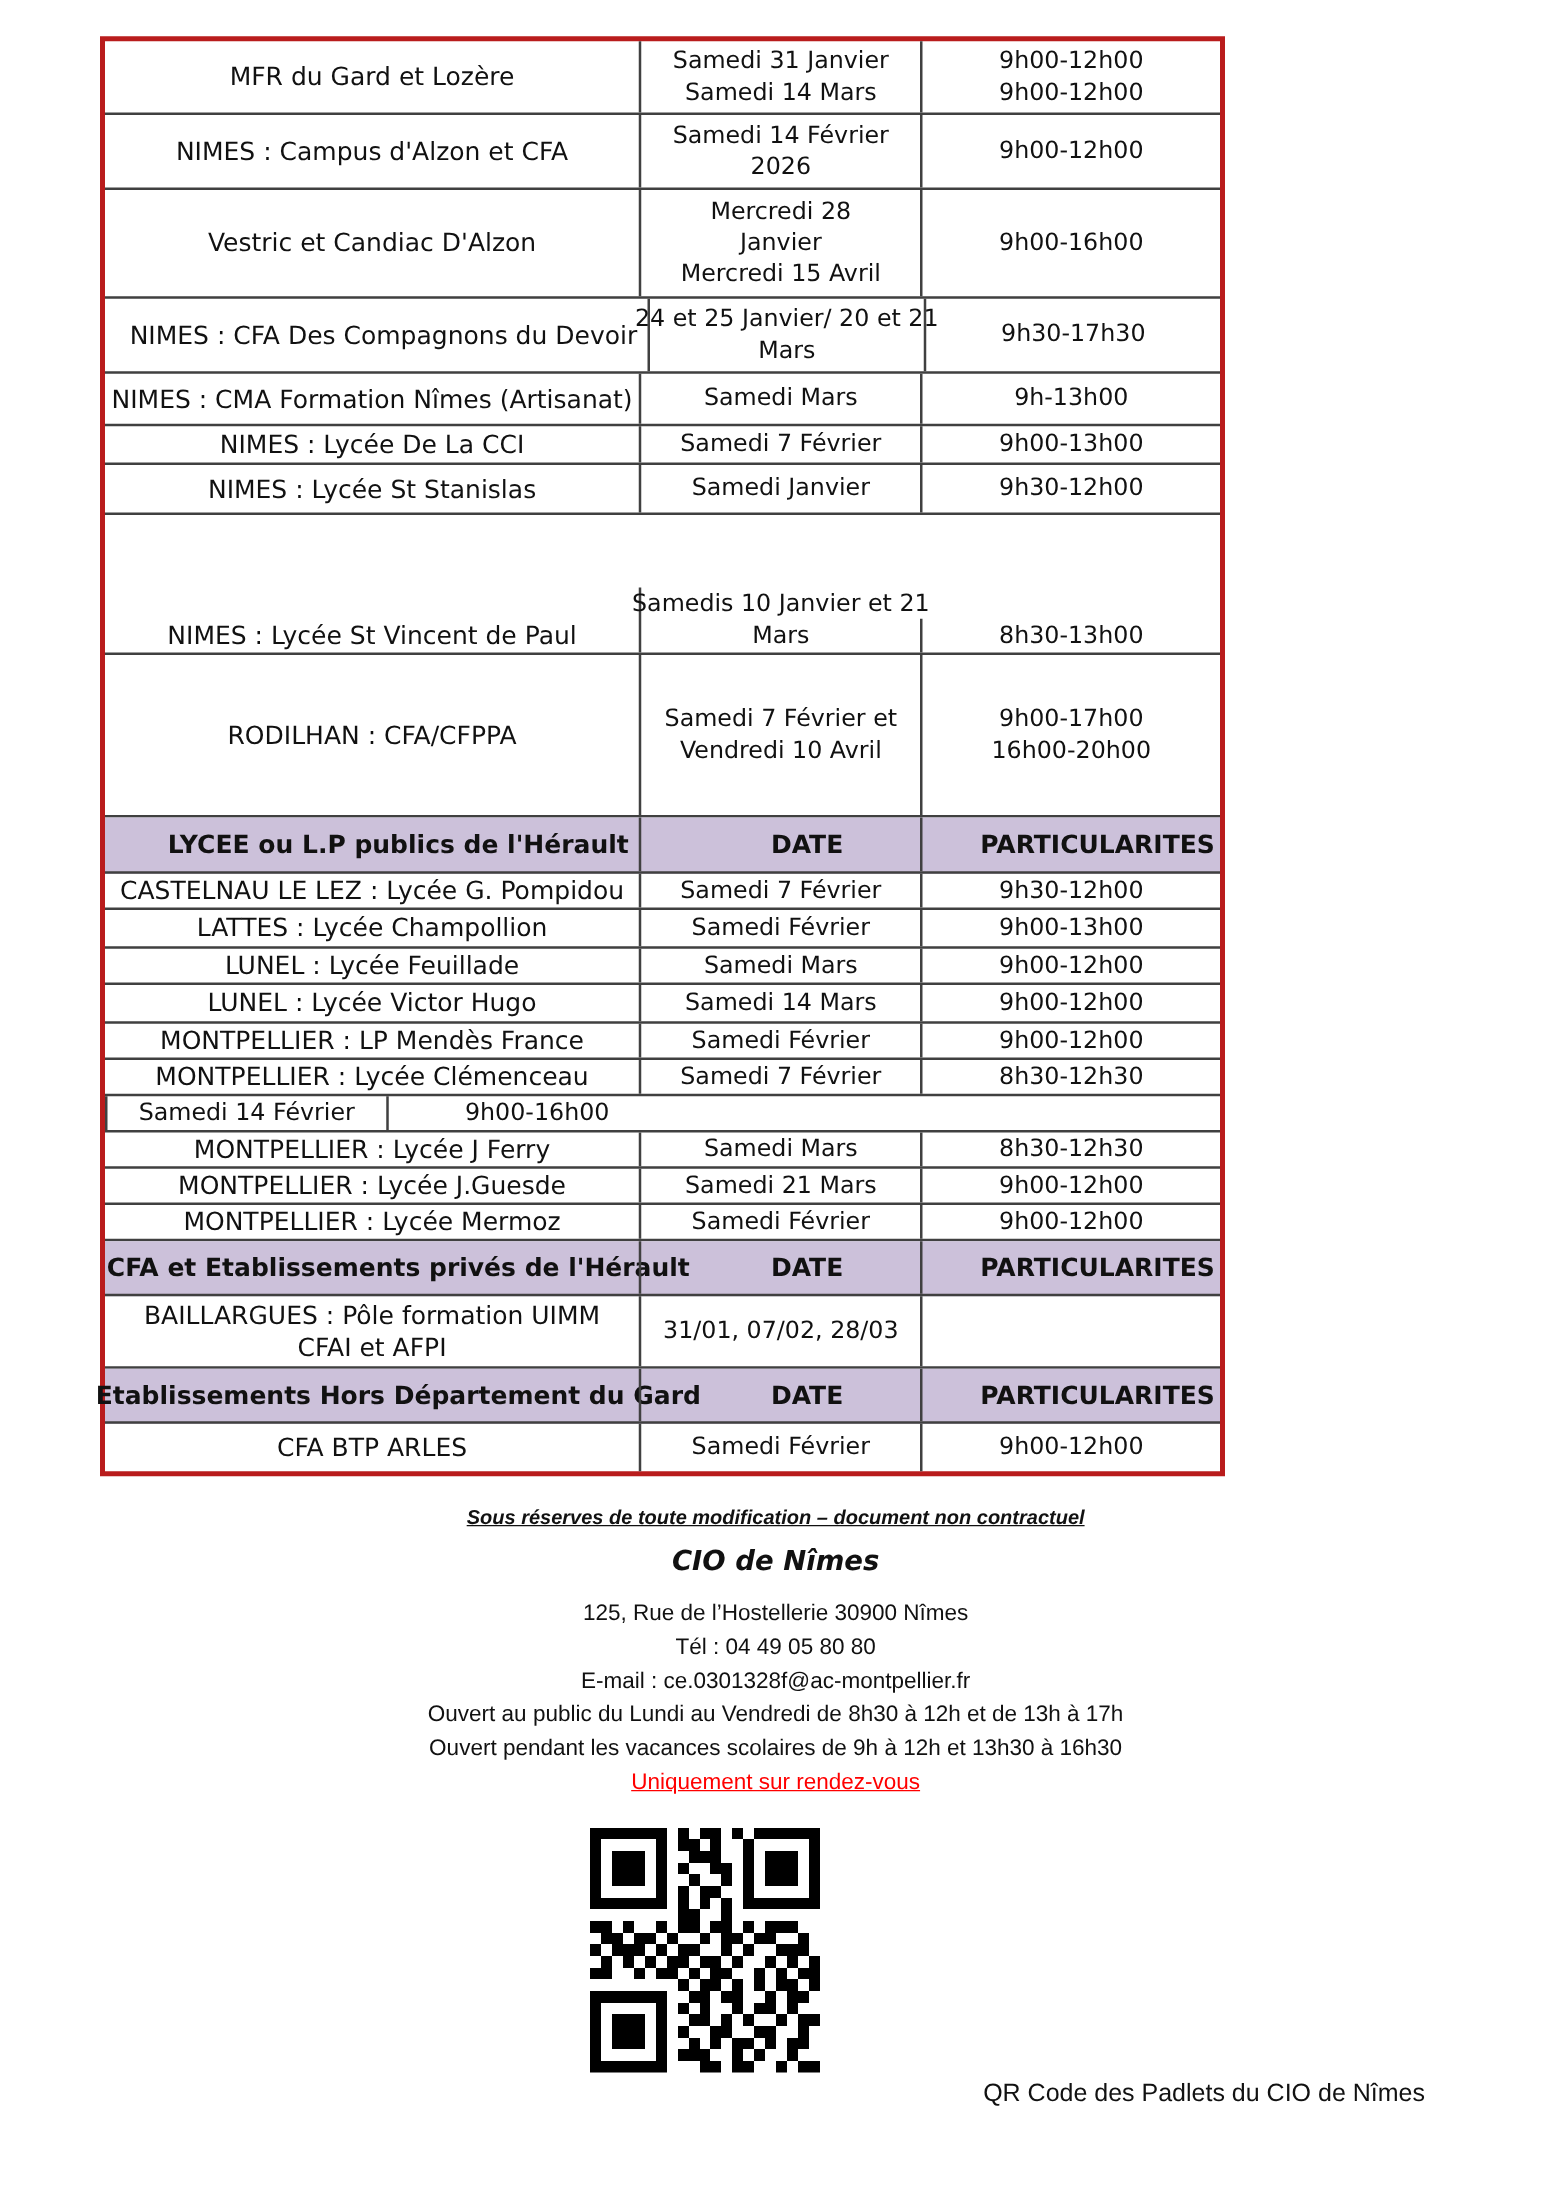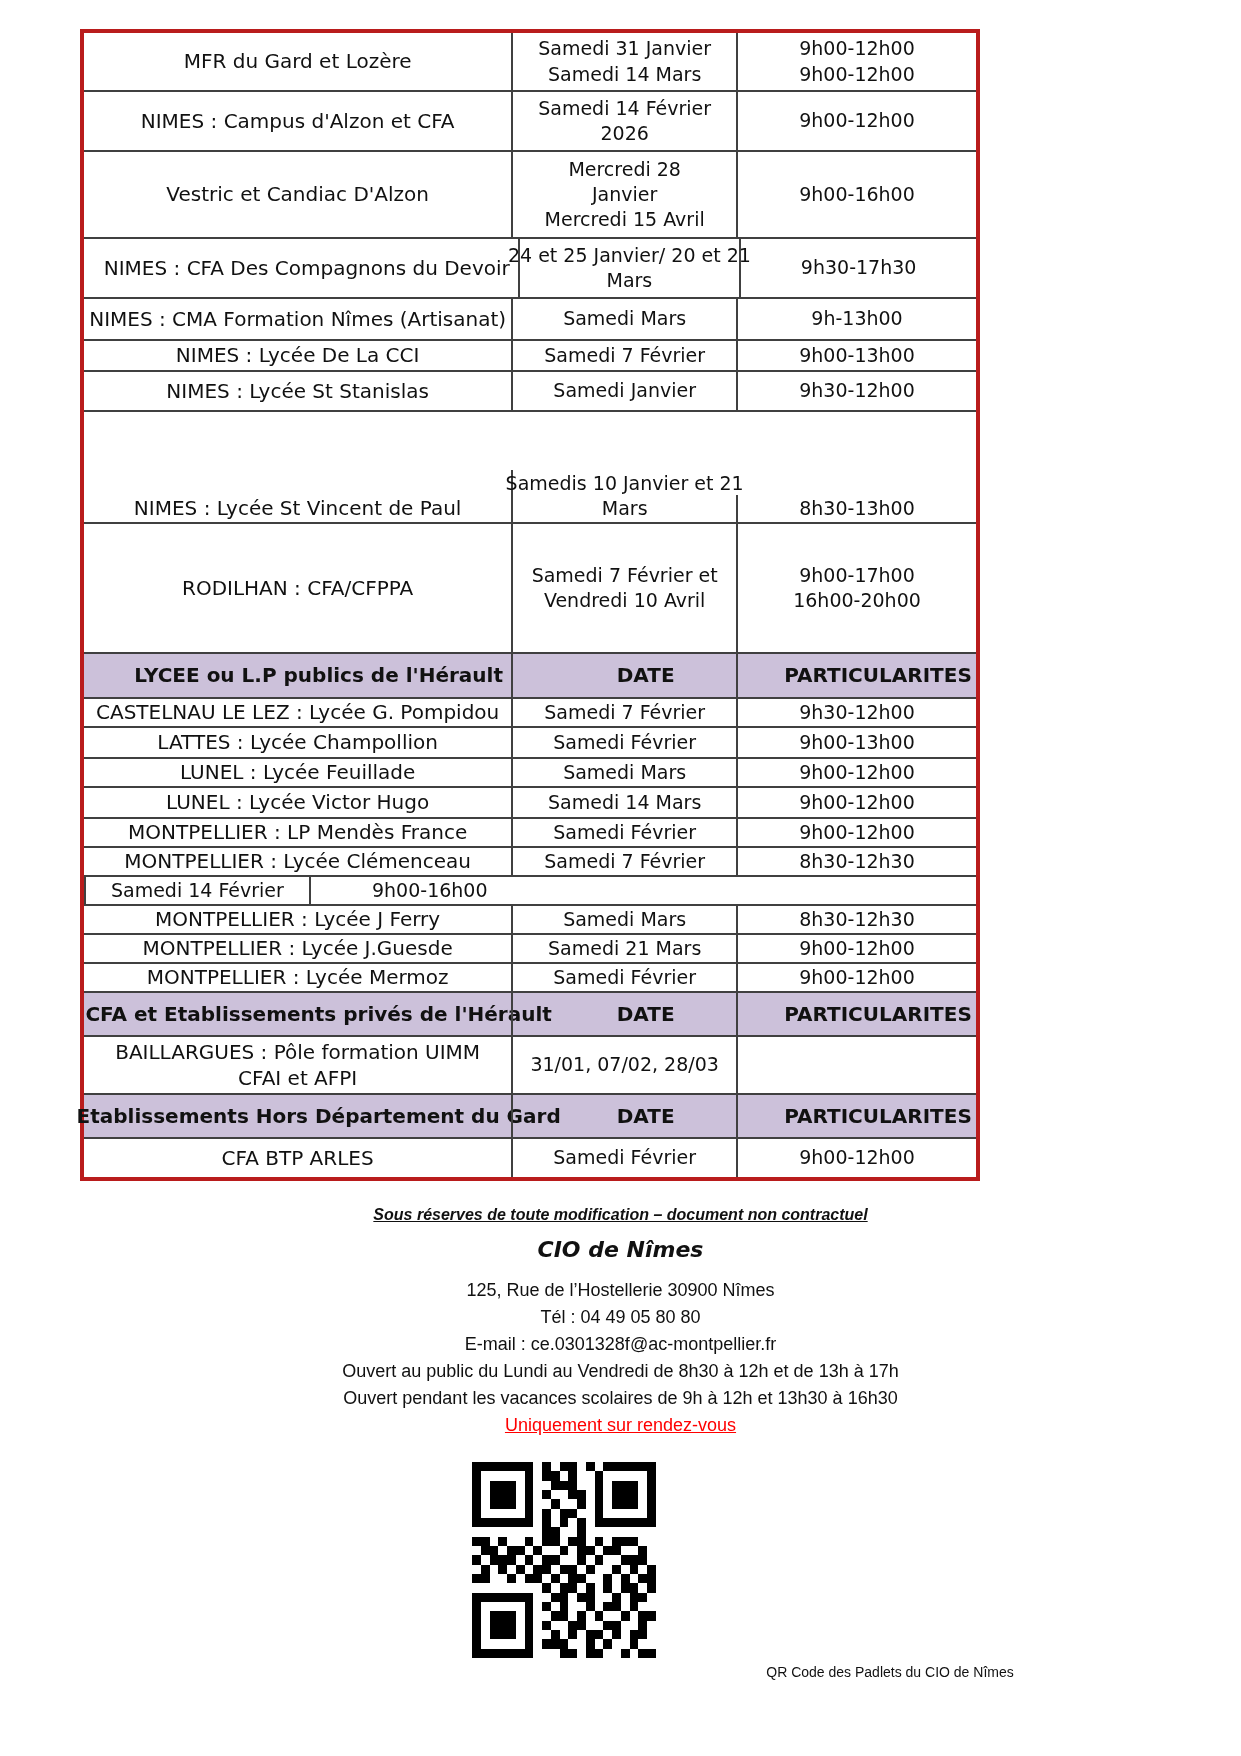--- a/index.html
+++ b/index.html
@@ -59,23 +59,23 @@
   }
   .addr-line{font-size:18px;line-height:27px;}
   .rdv-line{
     font-size:18px;line-height:27px;
     text-decoration:underline;
   }
   
   .qr{position:absolute;left:472px;top:1462px;width:184px;height:196px;}
   .qr-caption{
     position:absolute;left:640px;top:1664px;width:500px;
-    text-align:center;
+    text-align:right;
     font-family:"Liberation Sans",sans-serif;
-    font-size:14px;
+    font-size:20px;
   }
 </style>
 </head>
 <body>
 
 <div class="page">
 
   <div class="jpo-table" id="jpo-table">
       <div class="t-row" style="height: 59px;">
         <div class="t-cell c1">

